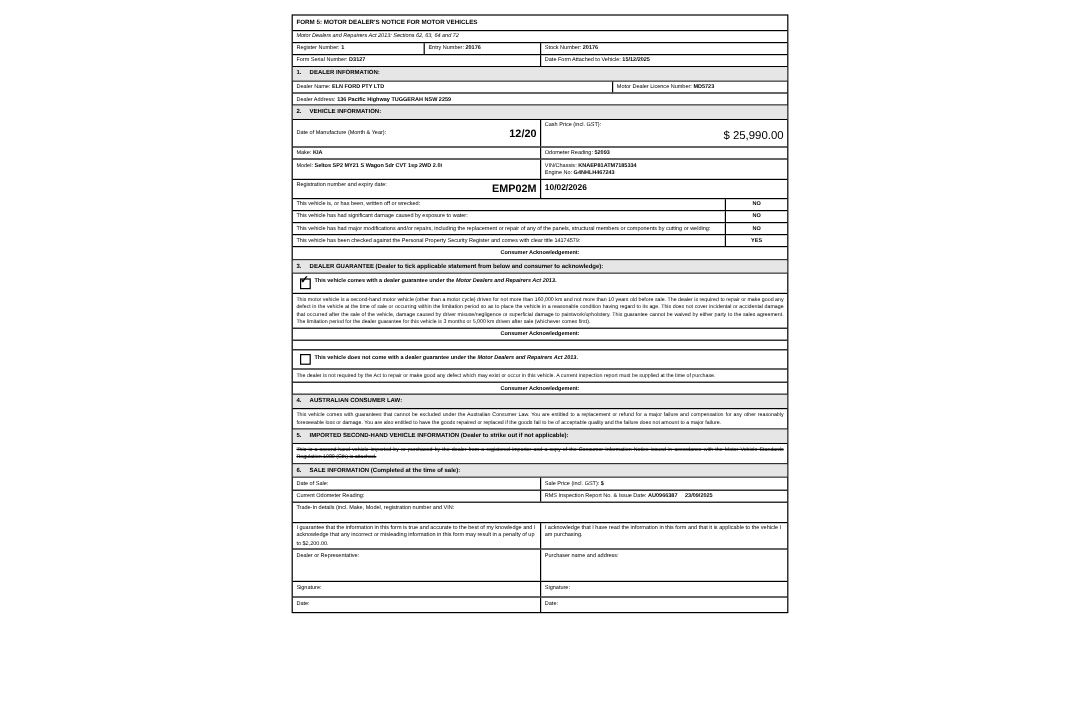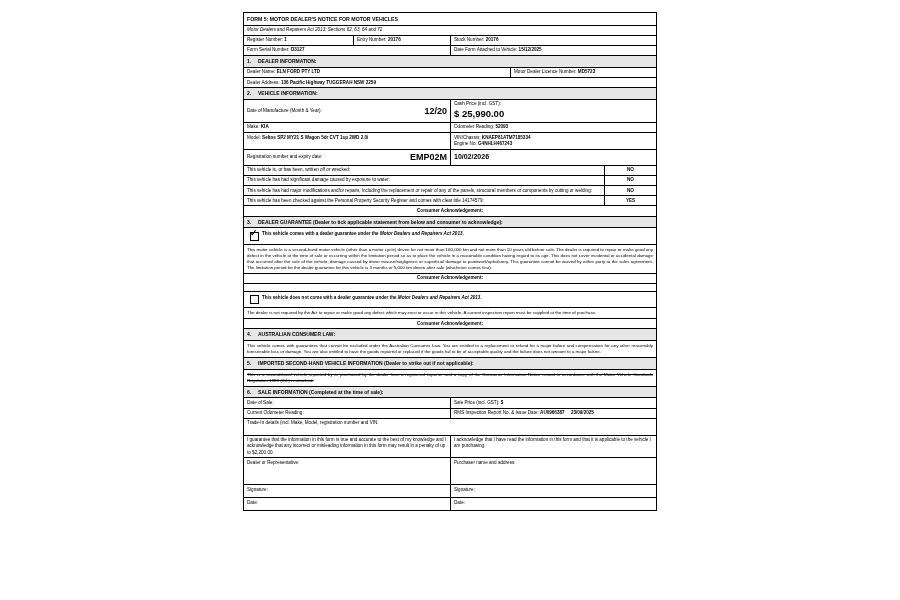--- a/index.html
+++ b/index.html
@@ -60,22 +60,23 @@
     align-items: center;
     gap: 4px;
   }
   .sechead .num { width: 7px; }
   .val { font-weight: bold; }
   .big {
     font-weight: bold;
     font-size: 9px;
   }
   .price {
-    font-weight: bold;
+    font-weight: normal;
     font-size: 9.5px;
+    text-align: right;
   }
   .ack {
     text-align: center;
     font-weight: bold;
     font-size: 4.6px;
     padding: 1.5px 3px;
   }
   .yn {
     width: 52px;
     border-left: 1px solid #000;
@@ -219,21 +220,21 @@
           <span>VIN/Chassis:</span>
           <span class="val">KNAEP81ATM7185334</span>
         </div>
         <div>
           <span>Engine No:</span>
           <span class="val">G4NHLH467243</span>
         </div>
       </div>
     </div>
     <div class="row">
-      <div class="cell b" style="flex:0 0 207px; display:flex; align-items:center; justify-content:space-between;gap:22px;">
+      <div class="cell b" style="flex:0 0 207px; display:flex; justify-content:space-between;gap:22px;">
         <span>Registration number and expiry date:</span>
         <span class="big">EMP02M</span>
       </div>
       <div class="cell" style="display:flex; align-items:center;">
         <span class="bold" style="font-size:7px;">10/02/2026</span>
       </div>
     </div>
 
     <div class="row">
       <div class="stmt">This vehicle is, or has been, written off or wrecked:</div>

